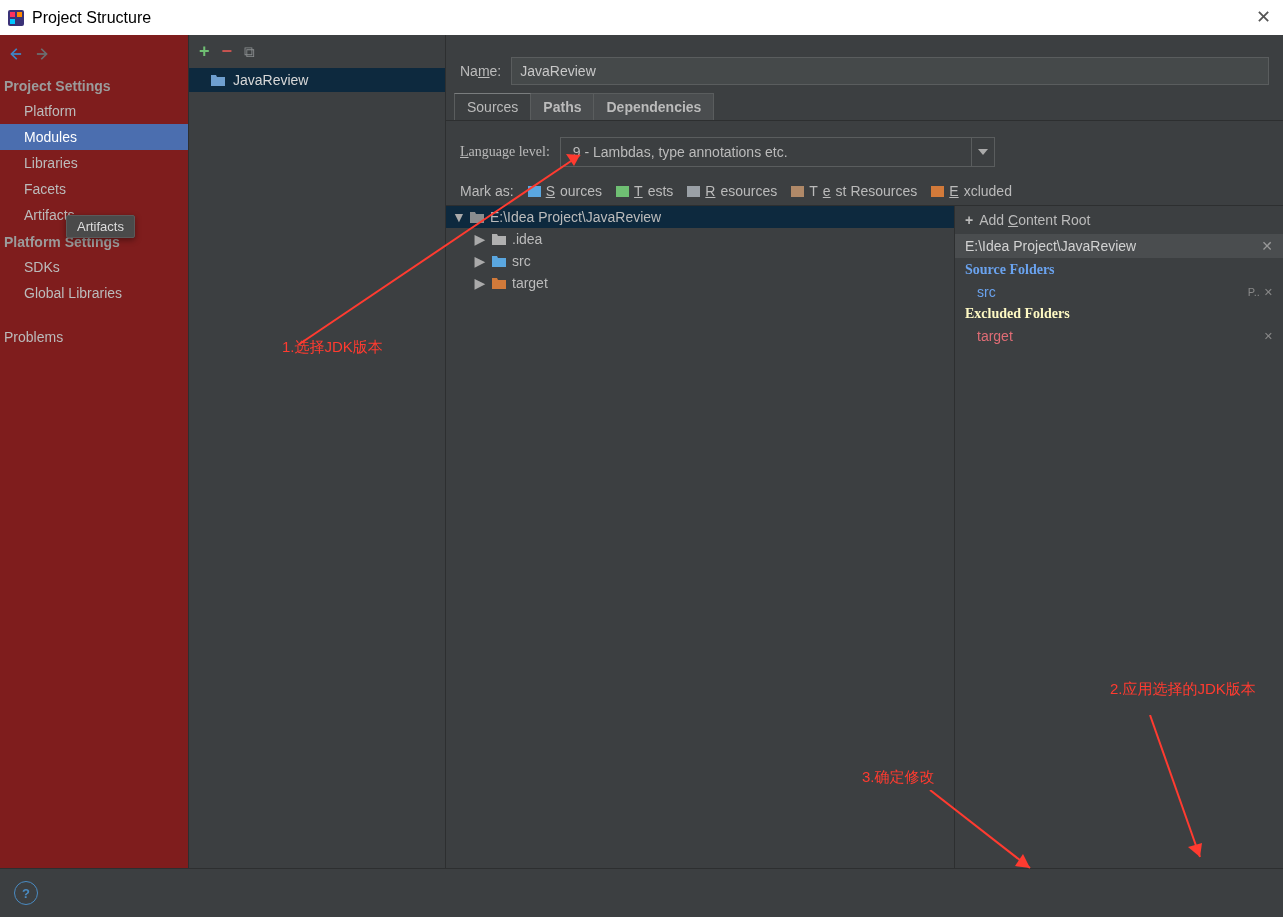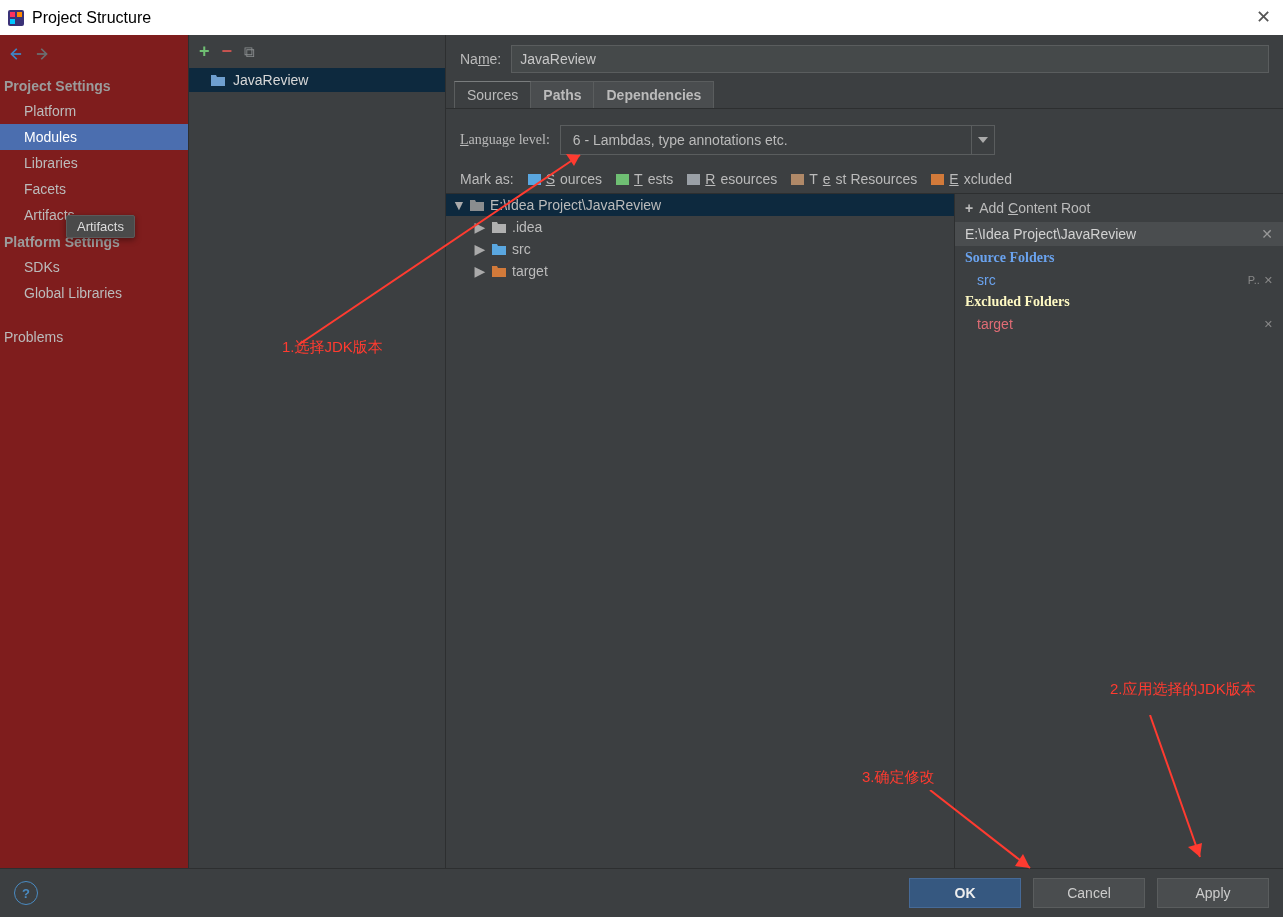--- a/index.html
+++ b/index.html
@@ -18,21 +18,21 @@
 .sidebar-item.selected{background:#4b6eaf;color:#ffffff;}
 .tooltip{position:absolute;left:66px;top:180px;background:#4a4a4a;border:1px solid #5a5a5a;color:#ddd;padding:3px 10px;font-size:13px;border-radius:2px;box-shadow:0 2px 6px rgba(0,0,0,.4);}
 .tooltip::after{content:"";position:absolute;bottom:-6px;left:30px;border:6px solid transparent;border-top-color:#4a4a4a;}
 
 .module-col{width:256px;background:#3c3f41;border-right:1px solid #2d2f30;display:flex;flex-direction:column;}
 .module-toolbar{display:flex;gap:12px;align-items:center;padding:6px 10px;}
 .module-list{flex:1;}
 .module-item{display:flex;align-items:center;gap:8px;padding:4px 8px 4px 22px;background:#0d293e;color:#d8d8d8;font-size:14px;}
 .folder-icon{width:14px;height:12px;}
 
-.main{flex:1;display:flex;flex-direction:column;min-width:0;}
+.main{flex:1;display:flex;flex-direction:column;min-width:0;margin-top:12px;}
 .name-row{display:flex;align-items:center;gap:10px;padding:10px 14px 6px 14px;}
 .name-row label{font-size:14px;}
 .name-input{flex:1;background:#45494a;border:1px solid #5a5d5e;color:#c8c8c8;padding:5px 8px;font-size:14px;outline:none;}
 
 .tabs{display:flex;padding-left:8px;border-bottom:1px solid #2d2f30;margin-top:2px;}
 .tab{padding:5px 12px;background:#4a4d4f;color:#bbb;border:1px solid #5a5d5e;border-bottom:none;margin-right:0;font-size:14px;cursor:pointer;}
 .tab.active{background:#3c3f41;border-top:1px solid #7a7d7e;}
 .tab + .tab{border-left:none;font-weight:bold;}
 
 .lang-row{display:flex;align-items:center;gap:10px;padding:16px 14px 10px 14px;}
@@ -146,21 +146,21 @@
         <input class="name-input" value="JavaReview" style="">
       </div>
       <div class="tabs">
         <div class="tab active">Sources</div>
         <div class="tab">Paths</div>
         <div class="tab">Dependencies</div>
       </div>
       <div class="lang-row">
         <label><span class="u">L</span>anguage level:</label>
         <div class="lang-select">
-          <div class="val">6 - Lambdas, type annotations etc.</div>
+          <div class="val">9 - Lambdas, type annotations etc.</div>
           <div class="dd">
             <svg width="10" height="6" viewBox="0 0 10 6">
                 <path d="M0 0 L5 6 L10 0 Z" fill="#aaa"></path>
               </svg>
           </div>
         </div>
       </div>
       <div class="mark-row">
         <span>Mark as:</span>
         <span class="mark-item"><span class="sq" style="background:#5aa7e0"></span><span class="u">S</span>ources</span>
@@ -226,25 +226,20 @@
                 <span>✕</span>
               </span>
           </div>
         </div>
       </div>
     </div>
   </div>
 
   <div class="footer">
     <div class="help">?</div>
-    <div class="btn-row">
-      <div class="btn primary">OK</div>
-      <div class="btn">Cancel</div>
-      <div class="btn">Apply</div>
-    </div>
   </div>
 
   <div class="anno" style="left:282px;top:338px;">
     <span class="anno-text">1.选择JDK版本</span>
   </div>
   <svg class="anno arrow" style="left:190px;top:100px;width:410px;height:260px;position:absolute">
     <line x1="108" y1="245" x2="390" y2="55"></line>
     <polygon points="390,55 376,54 384,66"></polygon>
   </svg>
 

